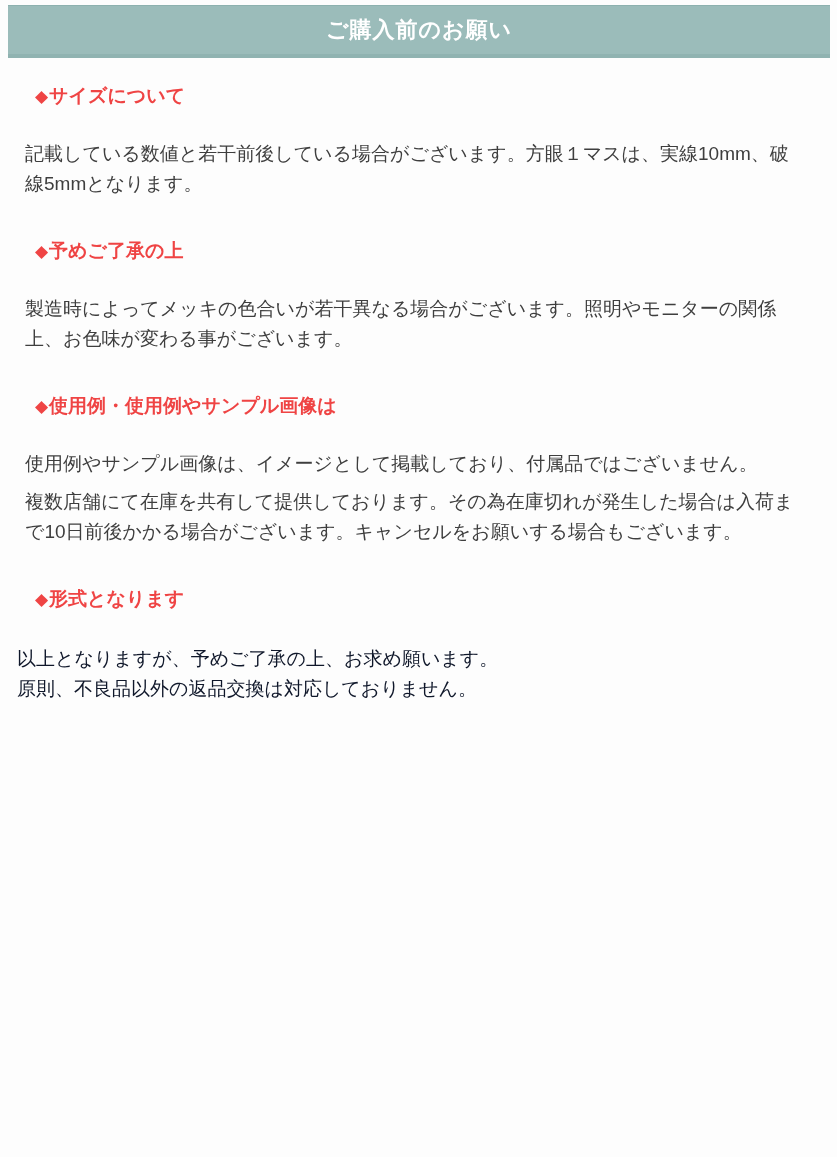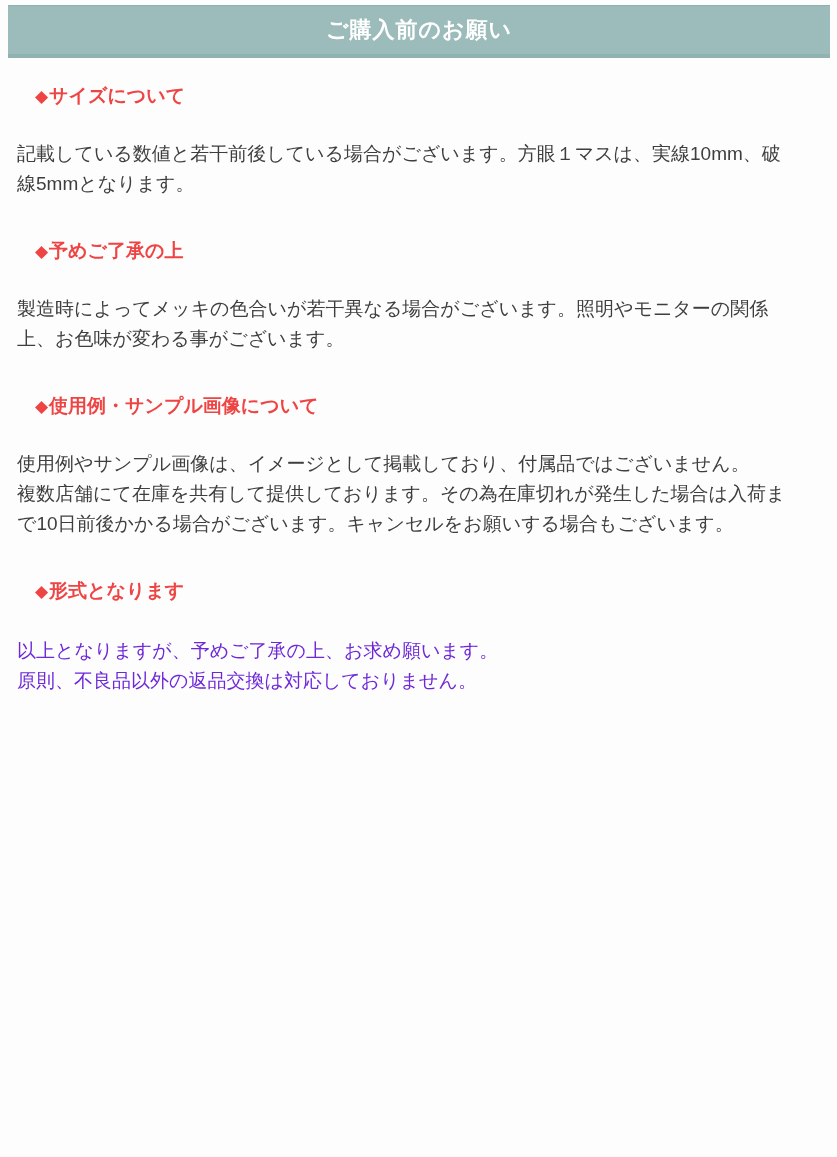--- a/index.html
+++ b/index.html
@@ -44,31 +44,31 @@
     color: #ef4444;
   }
   .notice-body > section:first-of-type .section-heading {
     margin-top: 24px;
   }
   .bullet {
     font-size: 17px;
     margin-right: 1px;
   }
   .section-text {
-    margin: 0;
+    margin: 8px;
     font-size: 19px;
     line-height: 30px;
     color: #3e3e3e;
     white-space: pre-line;
   }
   .closing-text {
     margin: 30px 0 0;
     font-size: 19px;
     line-height: 30px;
-    color: #6d28d9;
+    color: #0f172a;
     white-space: pre-line;
   }
 </style>
 </head>
 <body>
 
 <div class="page">
 
   <div class="notice-header">
     <h2 class="notice-title">ご購入前のお願い</h2>
@@ -82,21 +82,21 @@
 線5mmとなります。</p>
     </section>
 
     <section>
       <h3 class="section-heading"><span class="bullet">◆</span><span>予めご了承の上</span></h3>
       <p class="section-text">製造時によってメッキの色合いが若干異なる場合がございます。照明やモニターの関係
 上、お色味が変わる事がございます。</p>
     </section>
 
     <section>
-      <h3 class="section-heading"><span class="bullet">◆</span><span>使用例・サンプル画像について</span></h3>
+      <h3 class="section-heading"><span class="bullet">◆</span><span>使用例・使用例やサンプル画像は</span></h3>
       <p class="section-text">使用例やサンプル画像は、イメージとして掲載しており、付属品ではございません。</p>
     </section>
 
 
     <section>
       <p class="section-text">複数店舗にて在庫を共有して提供しております。その為在庫切れが発生した場合は入荷ま
 で10日前後かかる場合がございます。キャンセルをお願いする場合もございます。</p>
     </section>
 
     <section>

